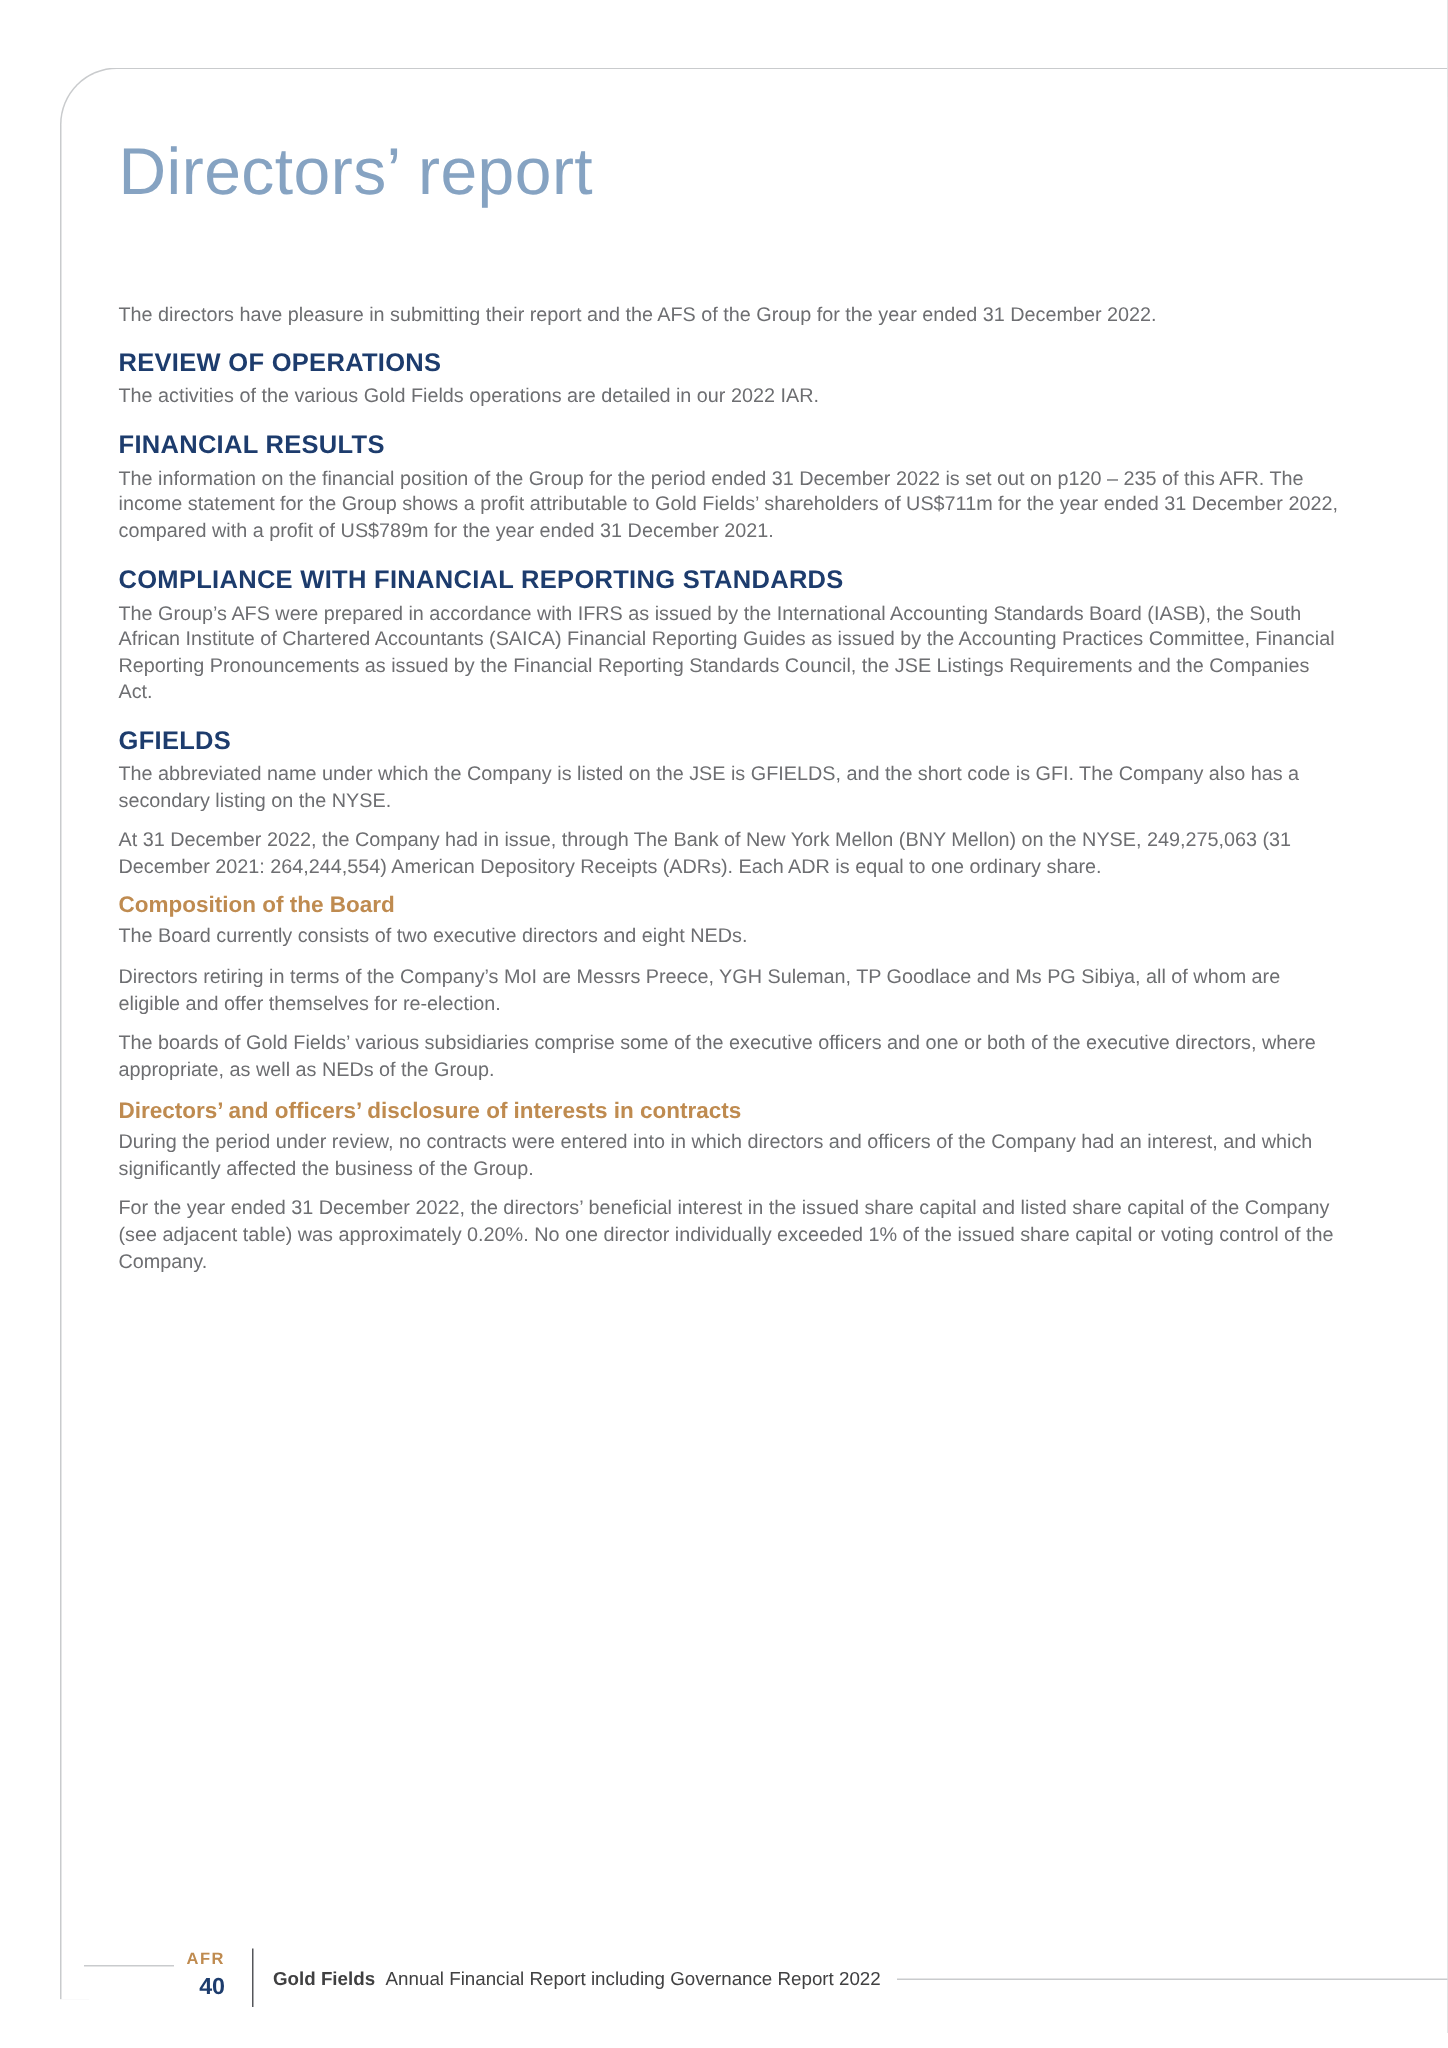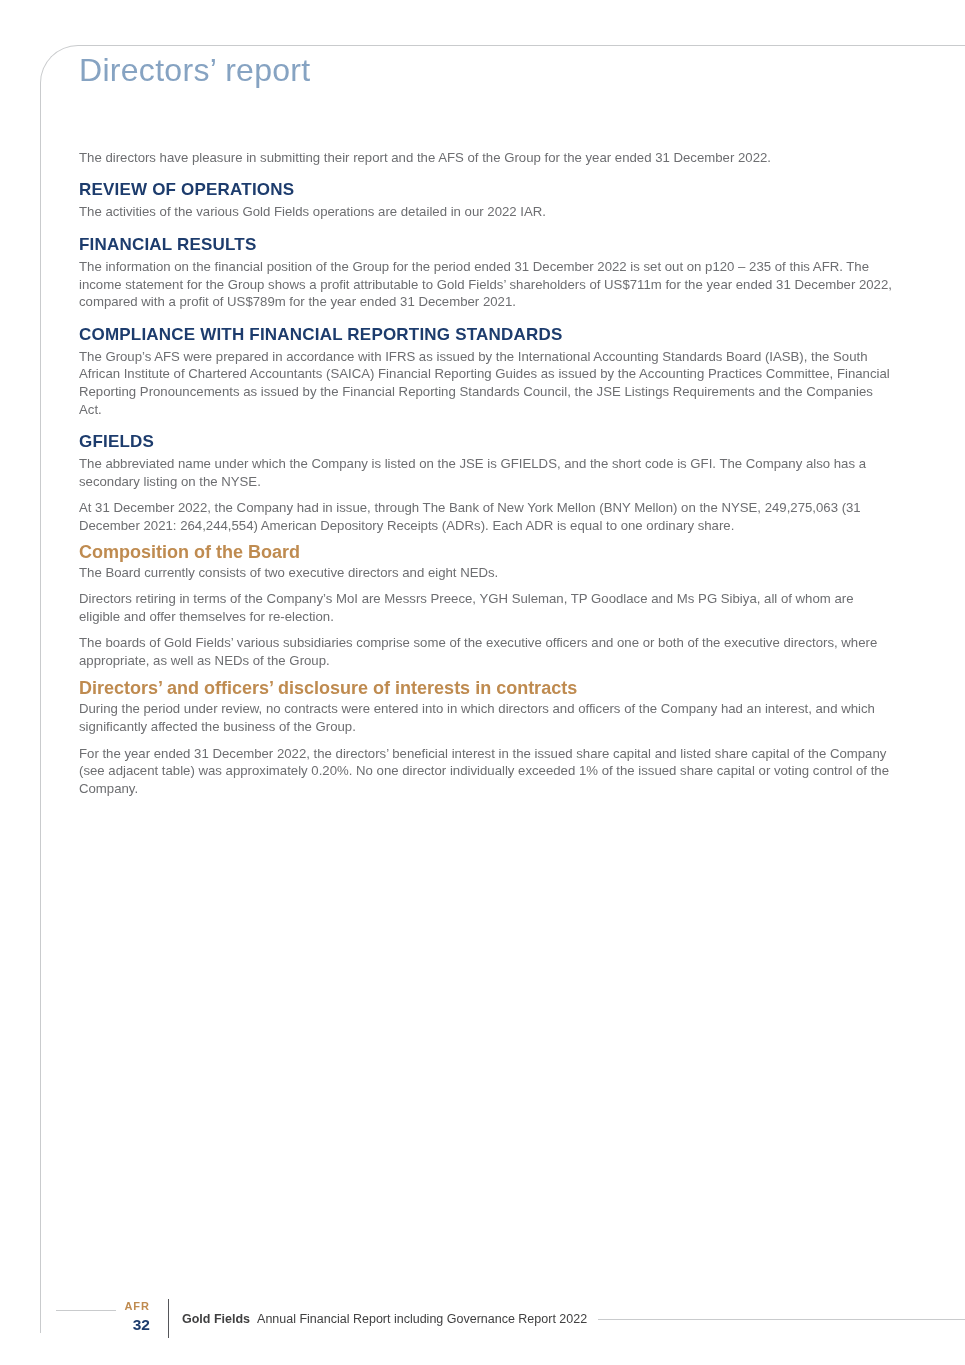--- a/index.html
+++ b/index.html
@@ -19,22 +19,22 @@
     border-left:1px solid #c9cbcd;
     border-top-left-radius:38px;
     pointer-events:none;
   }
   .content {
     position:absolute;
     left:79px; top:0;
     width:818px;
   }
   .title {
-    margin-top:52px;
-    font-size:32px;
+    margin-top:90px;
+    font-size:44px;
     font-weight:300;
     letter-spacing:0.3px;
     color:#86a3c2;
     line-height:1.15;
   }
   .body {
     font-size:13.2px;
     line-height:17.6px;
     color:#6d6e71;
     margin-bottom:9px;
@@ -43,21 +43,21 @@
   .h2 {
     font-size:17px;
     font-weight:700;
     color:#1d3c6d;
     letter-spacing:0.2px;
     margin-top:14px;
     margin-bottom:4px;
     line-height:19px;
   }
   .h3 {
-    font-size:18px;
+    font-size:15px;
     font-weight:700;
     color:#bf8b50;
     margin-top:11px;
     margin-bottom:3px;
     line-height:17px;
   }
   .h3.first { margin-top:1px; }
 
   
   .footer-rule-left {
@@ -156,21 +156,21 @@
     <p class="body">For the year ended 31 December 2022, the directors’ beneficial interest in the issued share capital and listed share capital of the Company (see adjacent table) was approximately 0.20%. No one director individually exceeded 1% of the issued share capital or voting control of the Company.</p>
   </section>
 
 </main>
 
 <footer>
   <div class="footer-rule-left"></div>
 
   <div class="afr-block">
     <span class="afr-label">AFR</span>
-    <span class="page-number">32</span>
+    <span class="page-number">40</span>
   </div>
 
   <div class="footer-divider"></div>
 
   <div class="footer-text">
     <span class="footer-brand">Gold Fields</span><span class="footer-report-title">Annual Financial Report including Governance Report 2022</span>
   </div>
 
   <div class="footer-rule-right"></div>
 </footer>

